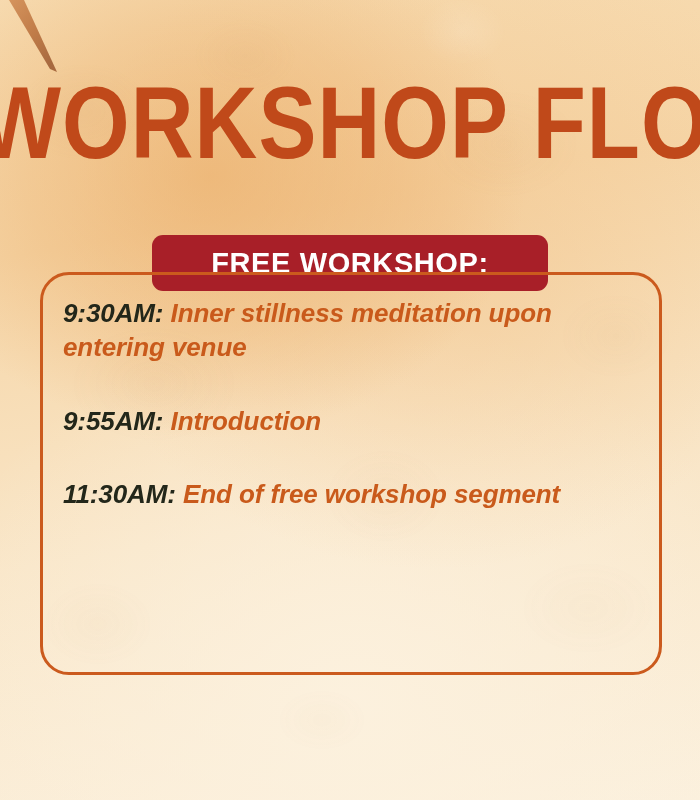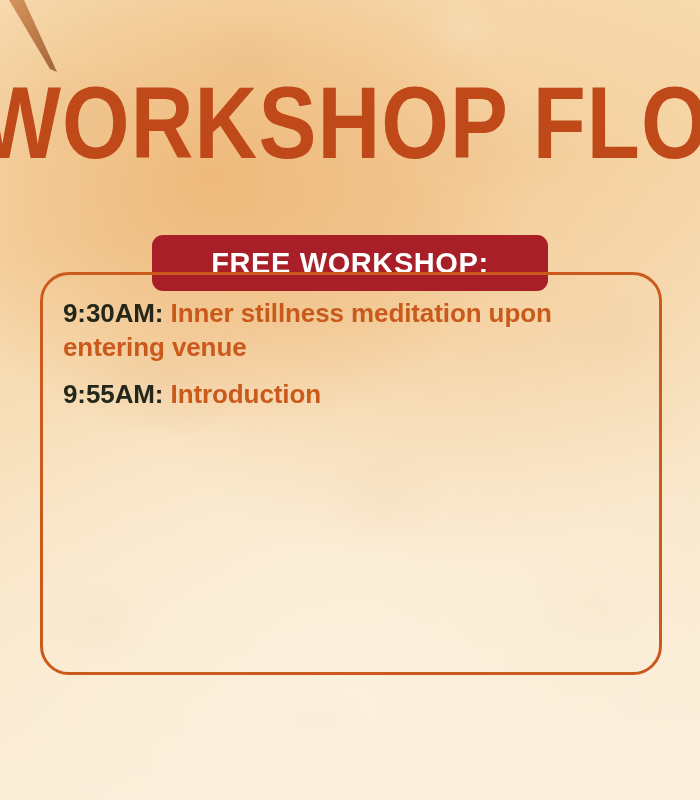--- a/index.html
+++ b/index.html
@@ -80,22 +80,23 @@
     border:3px solid #cb5a1d;
     border-radius:29px;
     padding:22px 20px 10px 20px;
   }
 
   .flow-row {
     font-size:26px;
     font-weight:bold;
     line-height:1.30;
     letter-spacing:-0.1px;
+    font-style:italic;
   }
-  .flow-row + .flow-row { margin-top:13px; }
+  .flow-row + .flow-row { margin-top:40px; }
 
   .flow-time { color:#23271a; }
   .flow-desc { color:#c95a1b; }
 </style>
 </head>
 <body>
 
 <div id="poster">
 
   <div id="paper-texture"></div>
@@ -124,15 +125,19 @@
       <span class="flow-desc">Inner stillness meditation upon entering venue</span>
     </div>
 
     <div class="flow-row">
       <span class="flow-time">9:55AM:</span>
       <span class="flow-desc">Introduction</span>
     </div>
 
 
 
+    <div class="flow-row">
+      <span class="flow-time">11:30AM:</span>
+      <span class="flow-desc">End of free workshop segment</span>
+    </div>
 
   </div>
 </div>
 
 </body></html>

